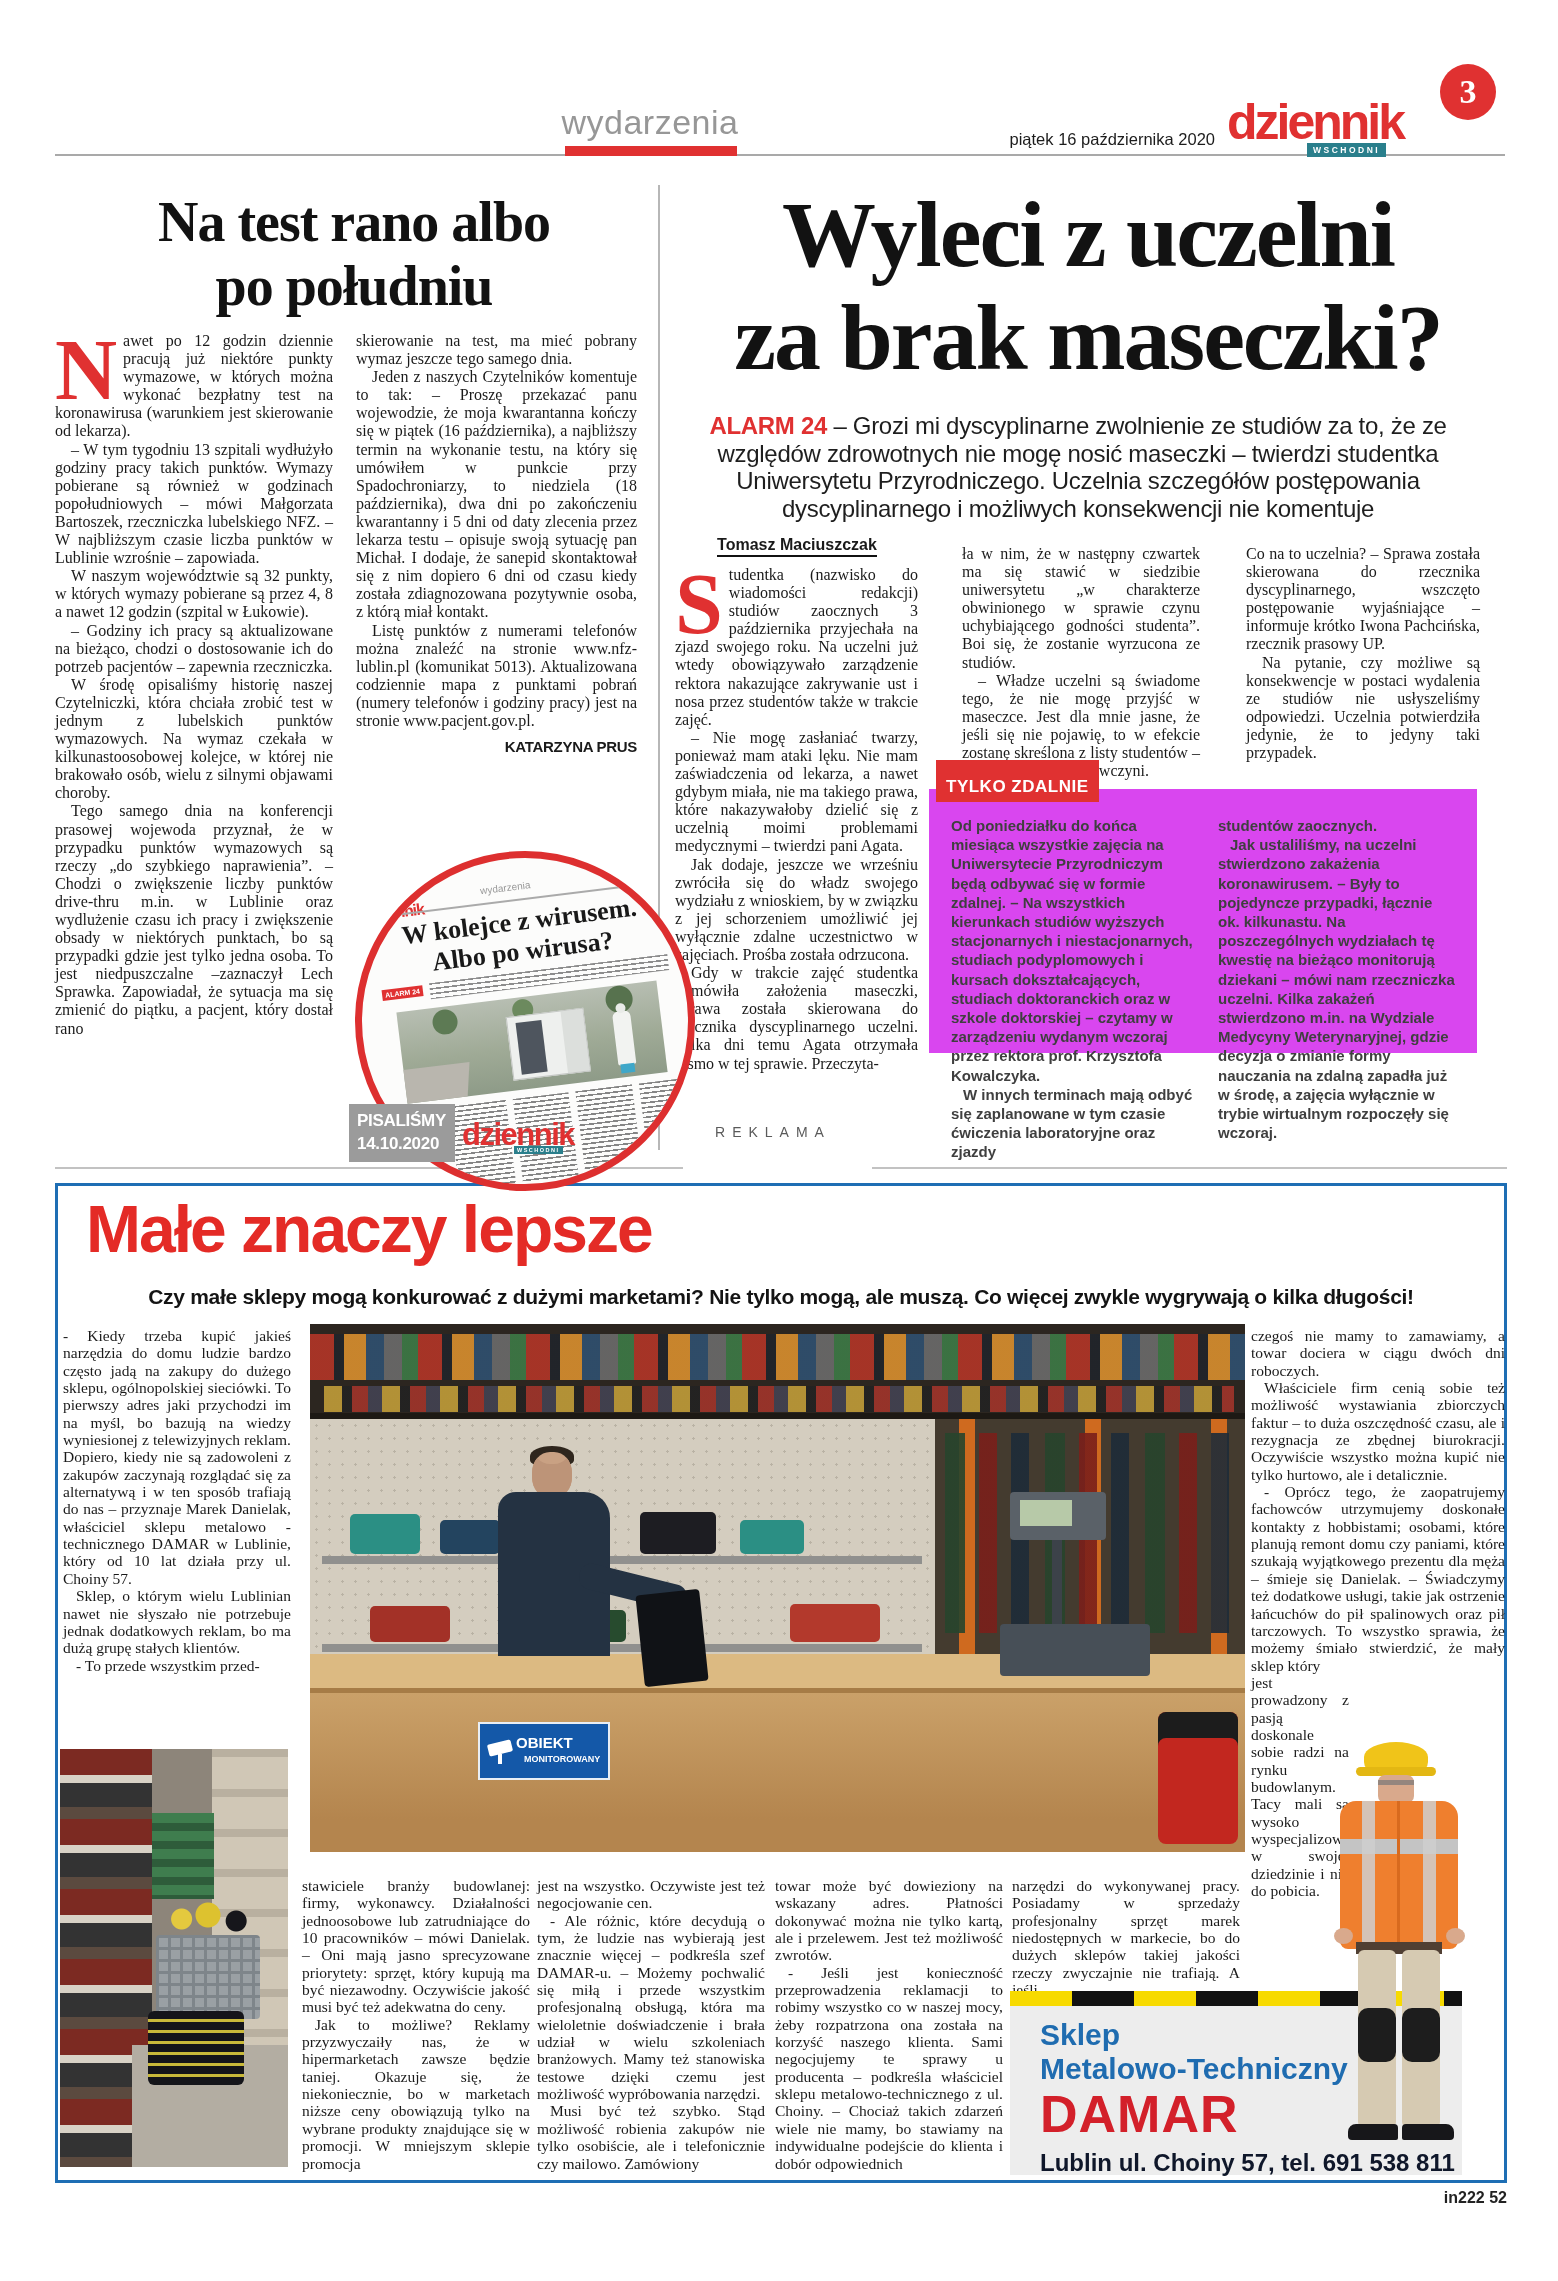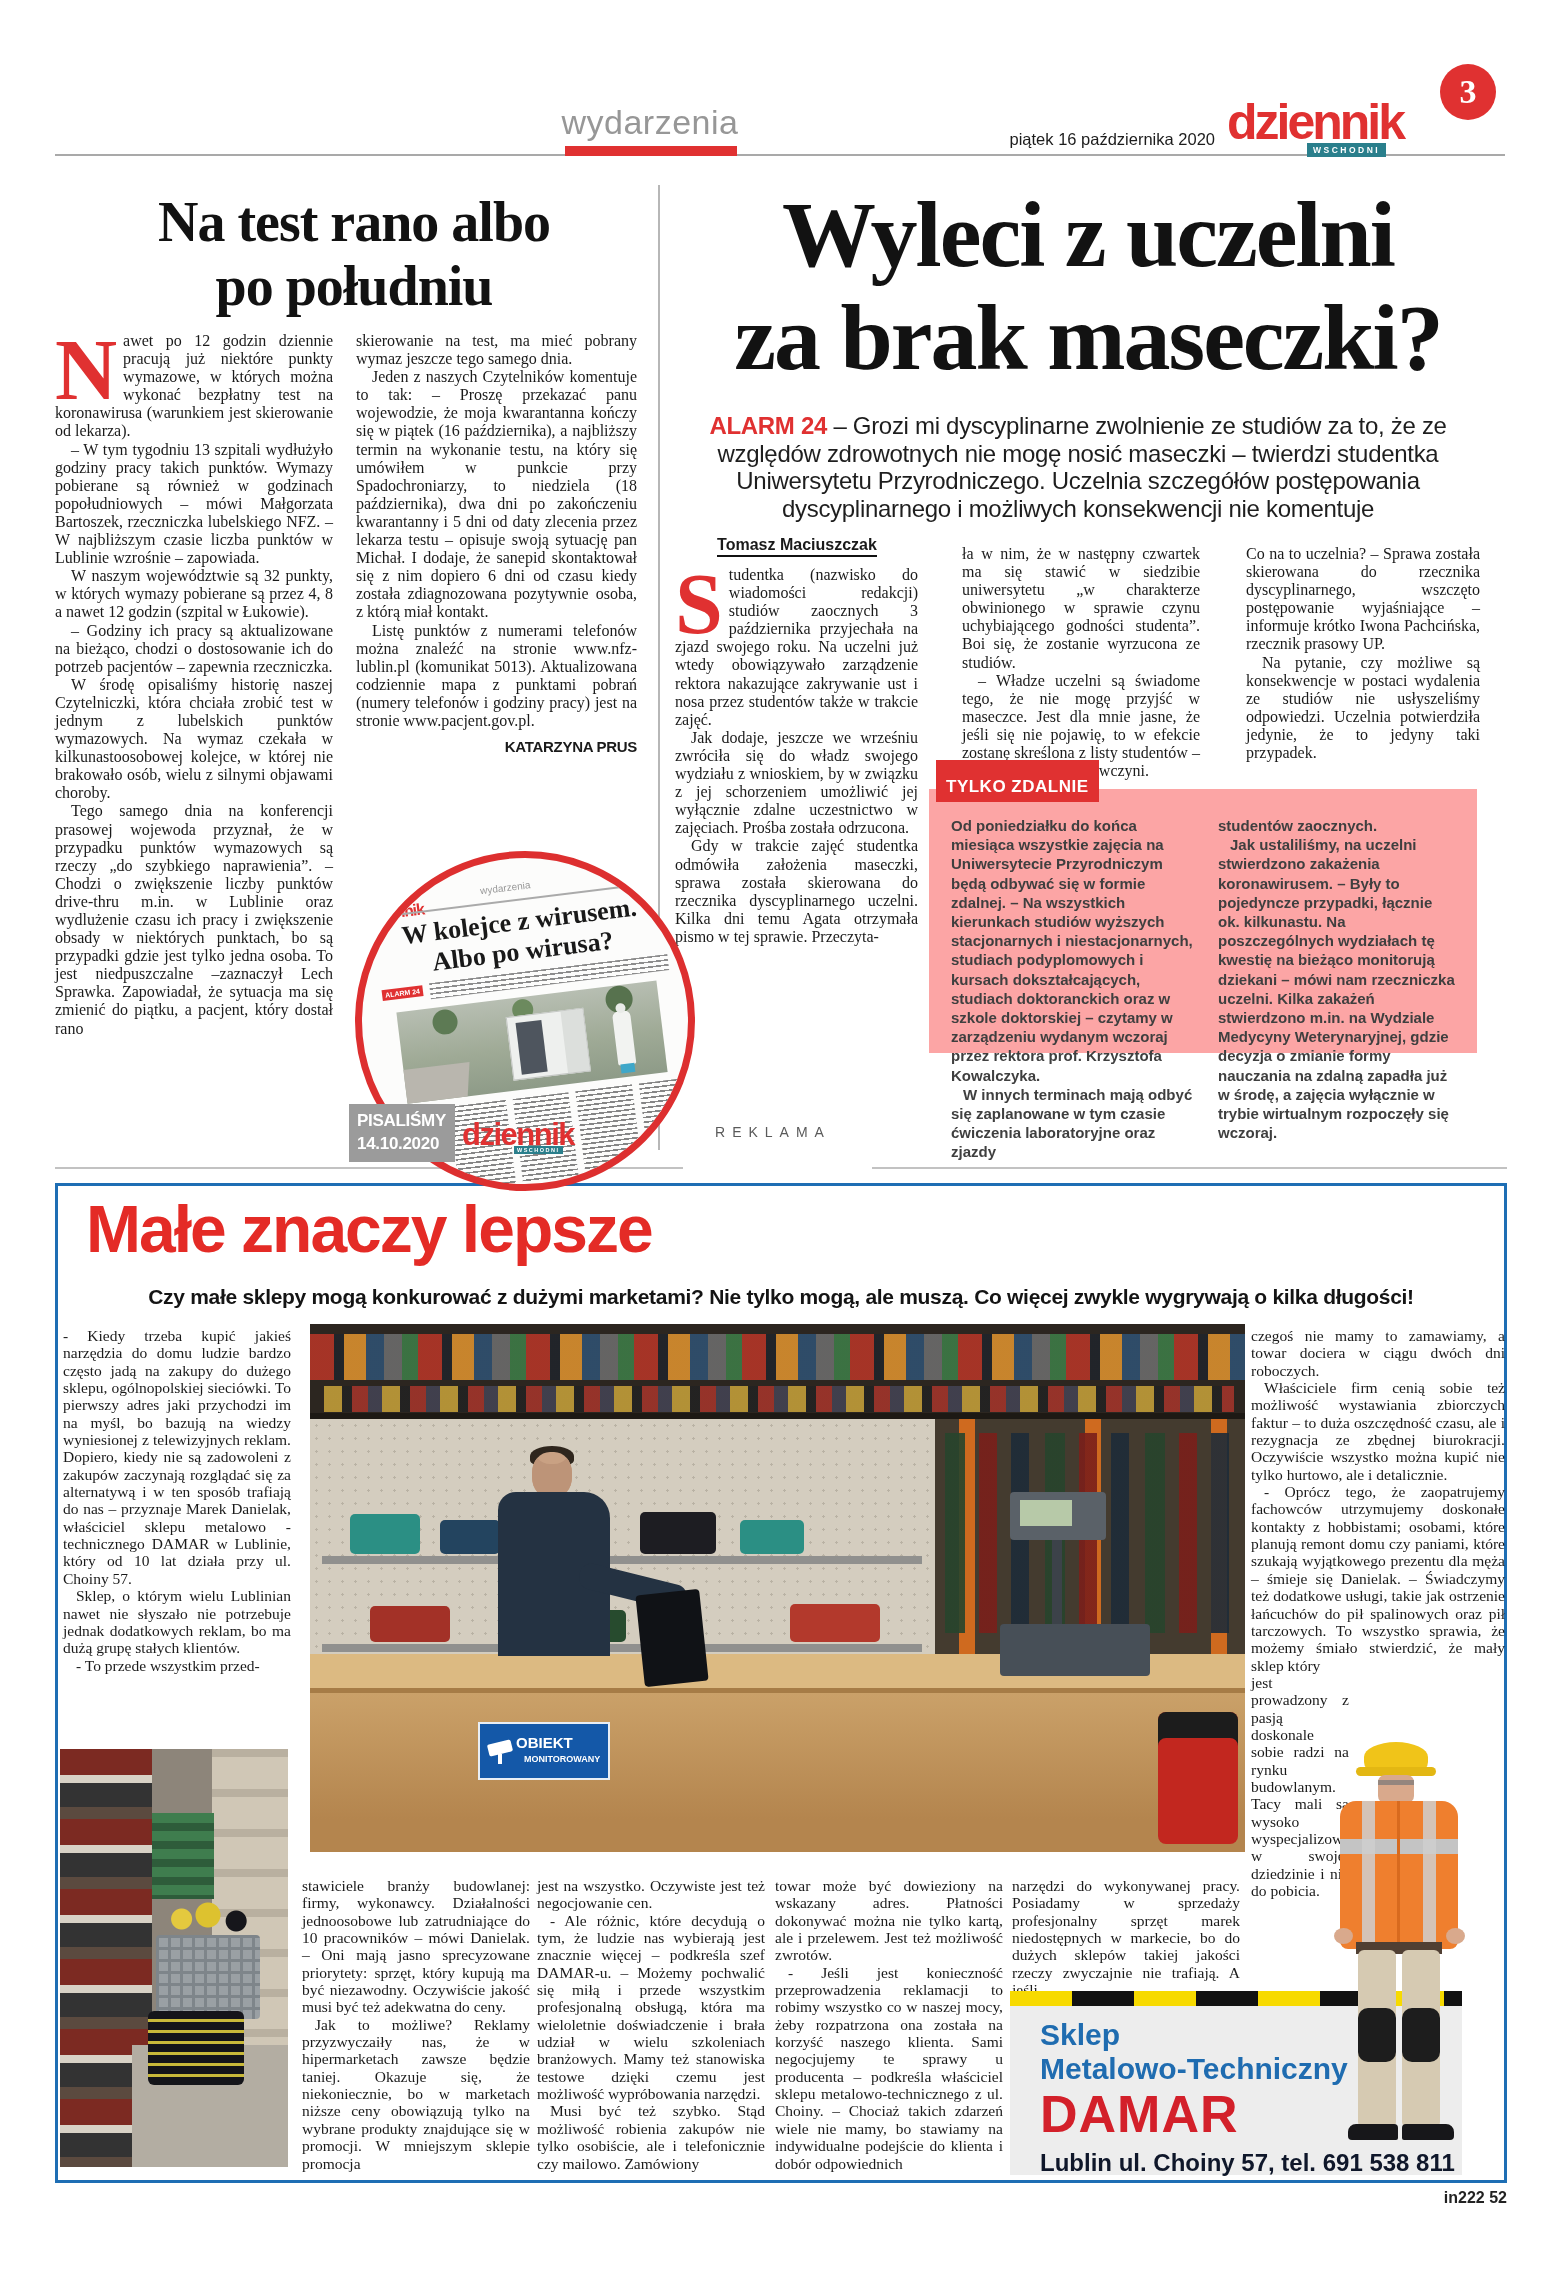--- a/index.html
+++ b/index.html
@@ -87,21 +87,21 @@
   .ma-lead .alarm { color:#e03131; font-weight:bold; }
   .ma-byline { left:675px; top:536px; width:244px; text-align:center; }
   .ma-byline span { font:bold 16px "Liberation Sans",sans-serif; border-bottom:2.5px solid #111;
     padding-bottom:2px; }
   .ma-col1 { left:675px; top:566px; width:243px; }
   .ma-col2 { left:962px; top:545px; width:238px; }
   .ma-col3 { left:1246px; top:545px; width:234px; }
 
   .tz-label { left:936px; top:760px; background:#e03131; color:#fff; z-index:2;
     font:bold 17px "Liberation Sans",sans-serif; padding:17px 10px 5px; letter-spacing:.5px; }
-  .tz-box { left:929px; top:789px; width:548px; height:264px; background:#fca5a5; }
+  .tz-box { left:929px; top:789px; width:548px; height:264px; background:#d946ef; }
   .tz-col { position:absolute; top:27px; width:242px; font:bold 15px/19.2px "Liberation Sans",sans-serif;
     color:#3f3f3f; text-align:left; }
   .tz-col p + p { text-indent:12px; }
   .tz-c1 { left:22px; } .tz-c2 { left:289px; width:240px; }
 
   
   .rek-line { top:1167px; height:2px; background:#c2c2c2; }
   .rek-l { left:55px; width:628px; } .rek-r { left:872px; width:635px; }
   .rek-text { left:683px; top:1124px; width:180px; text-align:center;
     font:14px "Liberation Sans",sans-serif; color:#5a5a5a; letter-spacing:7px; }
@@ -295,20 +295,21 @@
     <div>Wyleci z uczelni</div>
     <div>za brak maseczki?</div>
   </div>
   <div class="abs ma-lead">
     <span class="alarm">ALARM 24</span>
     <span>– Grozi mi dyscyplinarne zwolnienie ze studiów za to, że ze względów zdrowotnych nie mogę nosić maseczki – twierdzi studentka Uniwersytetu Przyrodniczego. Uczelnia szczegółów postępowania dyscyplinarnego i możliwych konsekwencji nie komentuje</span>
   </div>
   <div class="abs ma-byline"><span>Tomasz Maciuszczak</span></div>
   <div class="abs ma-col1 btxt">
     <p><span class="dropcap">S</span><span>tudentka (nazwisko do wiadomości redakcji) studiów zaocznych 3 października przyjechała na zjazd swojego roku. Na uczelni już wtedy obowiązywało zarządzenie rektora nakazujące zakrywanie ust i nosa przez studentów także w trakcie zajęć.</span></p>
+    <p>– Nie mogę zasłaniać twarzy, ponieważ mam ataki lęku. Nie mam zaświadczenia od lekarza, a nawet gdybym miała, nie ma takiego prawa, które nakazywałoby dzielić się z uczelnią moimi problemami medycznymi – twierdzi pani Agata.</p>
     <p>Jak dodaje, jeszcze we wrześniu zwróciła się do władz swojego wydziału z wnioskiem, by w związku z jej schorzeniem umożliwić jej wyłącznie zdalne uczestnictwo w zajęciach. Prośba została odrzucona.</p>
     <p>Gdy w trakcie zajęć studentka odmówiła założenia maseczki, sprawa została skierowana do rzecznika dyscyplinarnego uczelni. Kilka dni temu Agata otrzymała pismo w tej sprawie. Przeczyta-</p>
   </div>
   <div class="abs ma-col2 btxt">
     <p>ła w nim, że w następny czwartek ma się stawić w siedzibie uniwersytetu „w charakterze obwinionego w sprawie czynu uchybiającego godności studenta”. Boi się, że zostanie wyrzucona ze studiów.</p>
     <p>– Władze uczelni są świadome tego, że nie mogę przyjść w maseczce. Jest dla mnie jasne, że jeśli się nie pojawię, to w efekcie zostanę skreślona z listy studentów – twierdzi nasza rozmówczyni.</p>
   </div>
   <div class="abs ma-col3 btxt">
     <p>Co na to uczelnia? – Sprawa została skierowana do rzecznika dyscyplinarnego, wszczęto postępowanie wyjaśniające –informuje krótko Iwona Pachcińska, rzecznik prasowy UP.</p>
     <p>Na pytanie, czy możliwe są konsekwencje w postaci wydalenia ze studiów nie usłyszeliśmy odpowiedzi. Uczelnia potwierdziła jedynie, że to jedyny taki przypadek.</p>

